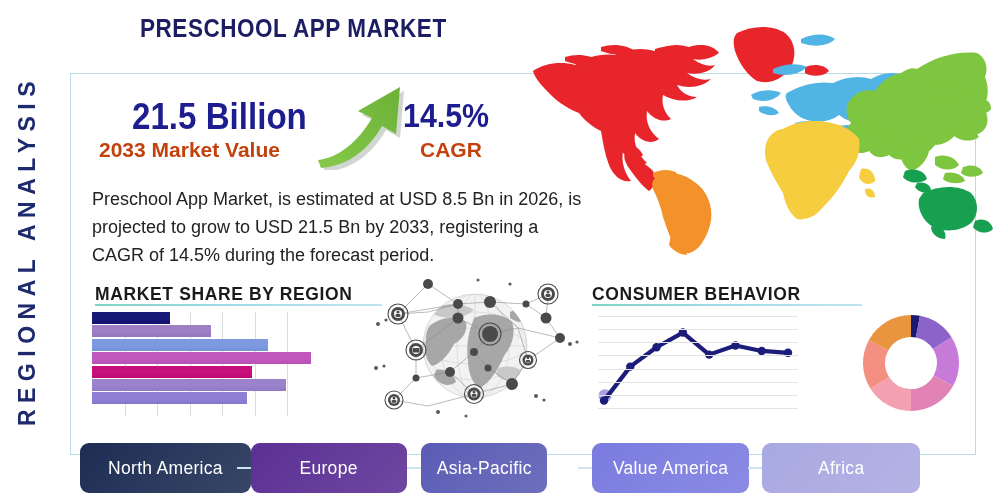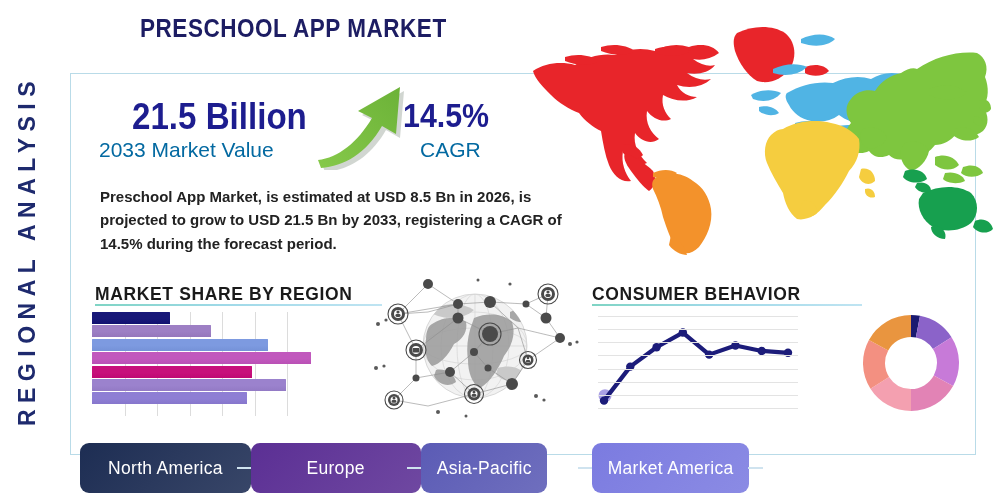--- a/index.html
+++ b/index.html
@@ -45,34 +45,34 @@
 
   
   .stat-value{
     position:absolute;
     font-family:"Liberation Sans Narrow","Liberation Sans",sans-serif;
     font-weight:bold;color:#1d1d8f;
     transform:scaleX(0.92);transform-origin:left top;
   }
   .stat-label{
     position:absolute;
-    font-weight:normal;color:#0369a1;
+    font-weight:bold;color:#c2410c;
   }
   #stat1-value{left:132px;top:96px;font-size:36px;}
   #stat1-label{left:99px;top:138px;font-size:21px;}
   #stat2-value{left:403px;top:97px;font-size:33px;}
   #stat2-label{left:420px;top:138px;font-size:21px;text-align:right;}
 
   
   .arrow-wrap{position:absolute;left:312px;top:84px;width:100px;height:86px;}
 
   
   .desc{
-    position:absolute;left:100px;top:185px;width:500px;
-    font-size:15px;line-height:1.56;color:#222;font-weight:bold;
+    position:absolute;left:92px;top:185px;width:500px;
+    font-size:18px;line-height:1.56;color:#222;
   }
 
   
   .worldmap{position:absolute;left:505px;top:5px;width:492px;height:252px;}
 
   
   .sec-head{
     position:absolute;
     font-family:"Liberation Sans Narrow","Liberation Sans",sans-serif;
     font-weight:bold;font-size:19px;letter-spacing:0.7px;color:#1a1a1a;
@@ -458,27 +458,30 @@
         <path d="M 14.47225957590328 80.71968615899183 A 48 48 0 0 1 12.937279357894553 31.875823643117663 L 32.21602631885955 42.4744044733554 A 26 26 0 0 0 33.04747393694761 68.9314966694539 Z" fill="#f39081"></path>
         <path d="M 12.937279357894553 31.875823643117663 A 48 48 0 0 1 54.99999999999999 7 L 54.99999999999999 29 A 26 26 0 0 0 32.21602631885955 42.4744044733554 Z" fill="#e9953f"></path>
       </svg>
   </div>
 
   <div class="tabs" id="tabs">
       <div class="tab" style="left: 0px; width: 171px; background: linear-gradient(135deg, rgb(29, 45, 83) 0%, rgb(56, 70, 104) 100%);">
         <span>North America</span>
       </div>
       <div class="tab-connector" style="left: 156.6px; width: 15px;"></div>
-      <div class="tab" style="left: 170.6px; width: 170px; background: linear-gradient(135deg, rgb(91, 47, 148) 0%, rgb(111, 72, 161) 100%);">
+      <div class="tab" style="left: 170.6px; width: 156px; background: linear-gradient(135deg, rgb(91, 47, 148) 0%, rgb(111, 72, 161) 100%);">
         <span>Europe</span>
       </div>
       <div class="tab-connector" style="left: 327.2px; width: 15px;"></div>
       <div class="tab" style="left: 341.2px; width: 126px; background: linear-gradient(135deg, rgb(91, 91, 181) 0%, rgb(111, 111, 190) 100%);">
         <span>Asia-Pacific</span>
       </div>
       <div class="tab-connector" style="left: 497.8px; width: 15px;"></div>
       <div class="tab" style="left: 511.8px; width: 157.6px; background: linear-gradient(135deg, rgb(123, 123, 224) 0%, rgb(139, 139, 228) 100%);">
-        <span>Market America</span>
+        <span>Value America</span>
       </div>
       <div class="tab-connector" style="left: 668.4px; width: 15px;"></div>
+      <div class="tab" style="left: 682.4px; width: 157.6px; background: linear-gradient(135deg, rgb(169, 169, 226) 0%, rgb(179, 179, 229) 100%);">
+        <span>Africa</span>
+      </div>
     </div>
 
 </div>
 
 </body></html>

